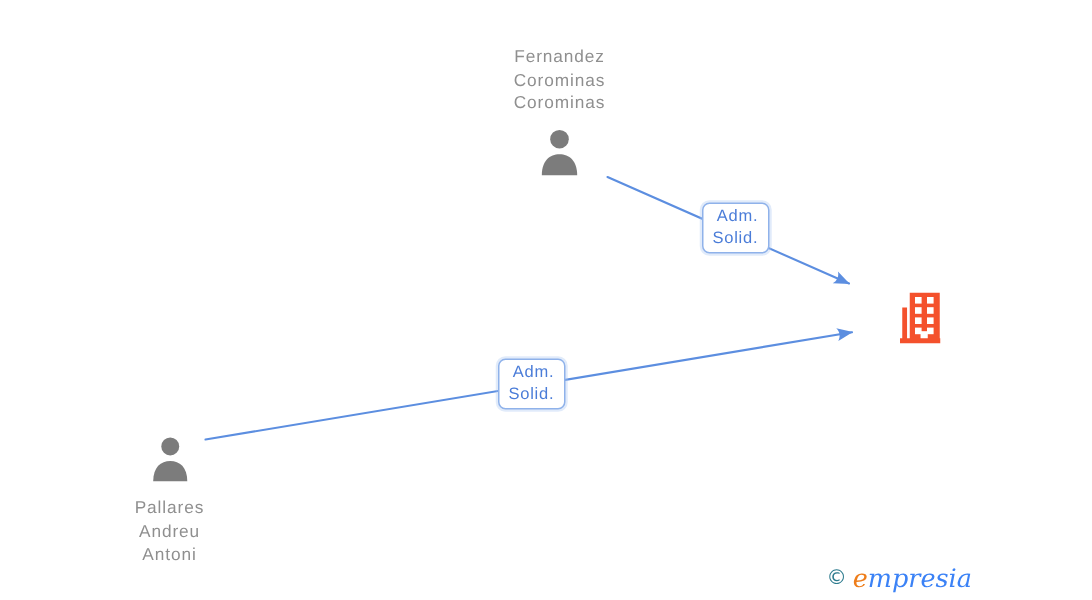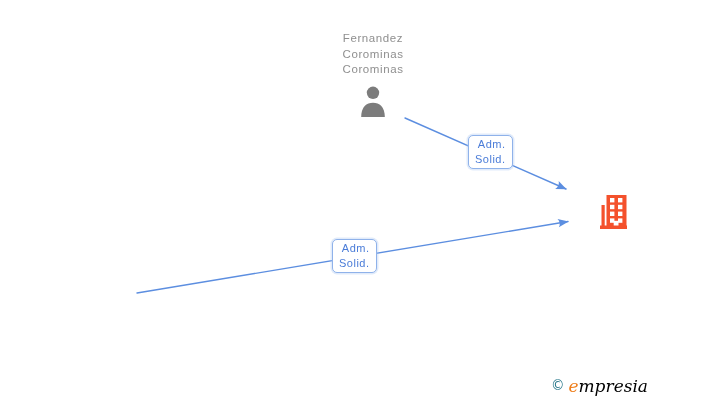--- a/index.html
+++ b/index.html
@@ -68,21 +68,21 @@
     font-family: "DejaVu Sans", sans-serif;
     vertical-align: 2px;
     margin-right: 4px;
   }
   .logo .brand {
     font-family: "DejaVu Serif", serif;
     font-style: italic;
     font-size: 17px;
   }
   .logo .brand-e { color: #ee7d1a; }
-  .logo .brand-rest { color: #000000; }
+  .logo .brand-rest { color: #3b82f6; }
 </style>
 </head>
 <body>
 
 <div class="canvas">
 
   <svg class="edges-svg">
     <defs>
       <marker id="arrow" viewBox="0 0 10 8" refX="8.5" refY="4" markerWidth="9" markerHeight="8" orient="auto">
         <path d="M0.6,0.6 L9,4 L0.6,7.4 C2.2,5.4 2.2,2.6 0.6,0.6 Z" fill="#5c8ee0"></path>
@@ -99,20 +99,33 @@
       <div>Corominas</div>
     </div>
     <div class="person-icon-wrap" style="margin-top:8px;">
       <svg width="28" height="31" viewBox="0 0 28 31">
         <circle cx="14" cy="6.8" r="6.2" fill="#7c7c7c"></circle>
         <path d="M2.2,31 C2.2,21 7.5,16.8 14,16.8 C20.5,16.8 25.8,21 25.8,31 Z" fill="#7c7c7c"></path>
       </svg>
     </div>
   </div>
 
+  <div class="node" style="left:53px; top:291px; width:120px;">
+    <div class="person-icon-wrap">
+      <svg width="27" height="30" viewBox="0 0 28 31">
+        <circle cx="14" cy="6.8" r="6.2" fill="#7c7c7c"></circle>
+        <path d="M2.2,31 C2.2,21 7.5,16.8 14,16.8 C20.5,16.8 25.8,21 25.8,31 Z" fill="#7c7c7c"></path>
+      </svg>
+    </div>
+    <div class="node-label" style="margin-top:6px;">
+      <div>Pallares</div>
+      <div>Andreu</div>
+      <div>Antoni</div>
+    </div>
+  </div>
 
   <div class="node" style="left:551px; top:195px; width:124px;">
     <div>
       <svg width="27" height="34" viewBox="0 0 27 34">
         <g fill="#f4512c">
           <rect x="1.5" y="10" width="3.2" height="21"></rect>
           <rect x="6.5" y="0" width="20" height="31"></rect>
           <rect x="0" y="30.5" width="27" height="3.5"></rect>
         </g>
         <g fill="#ffffff">

